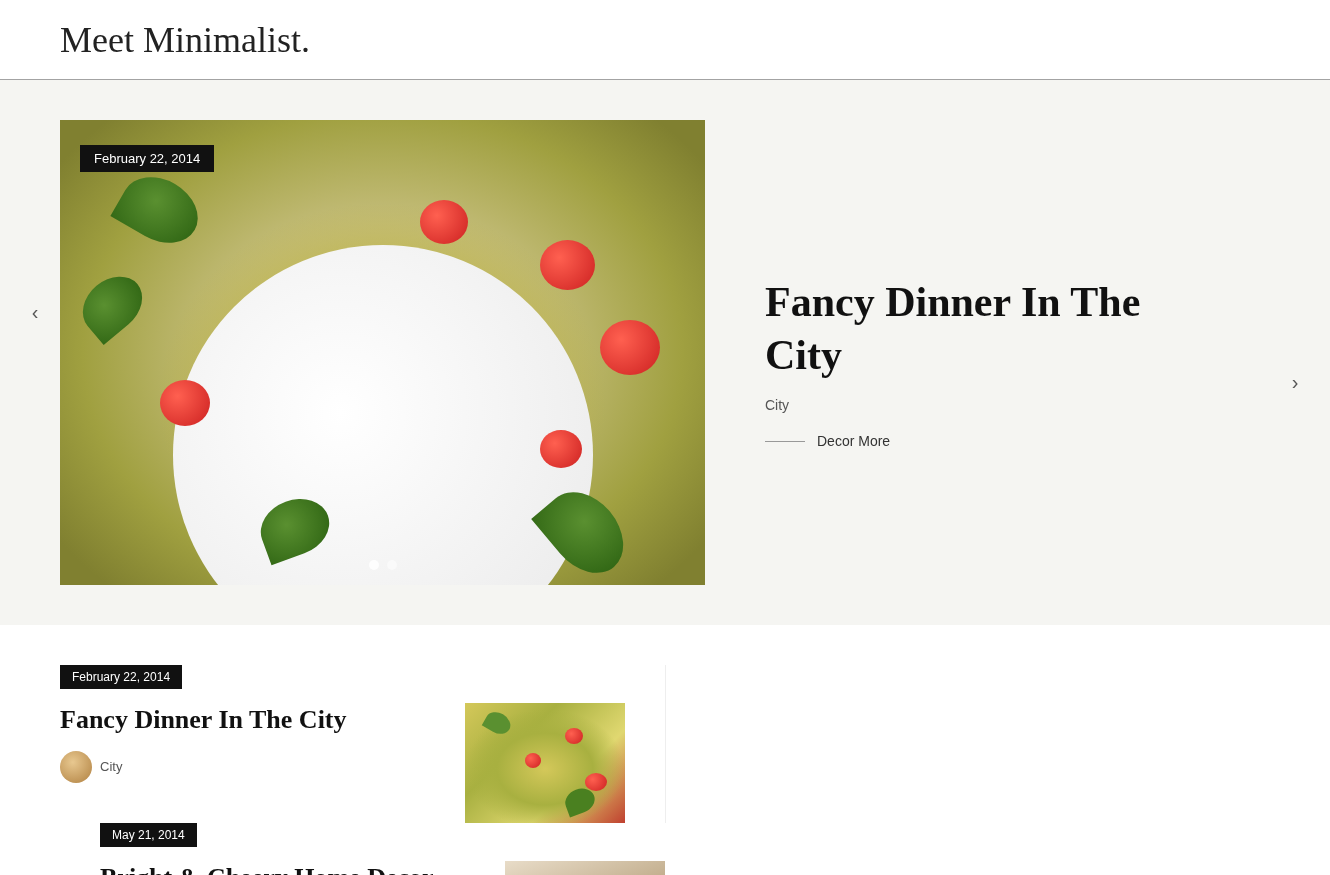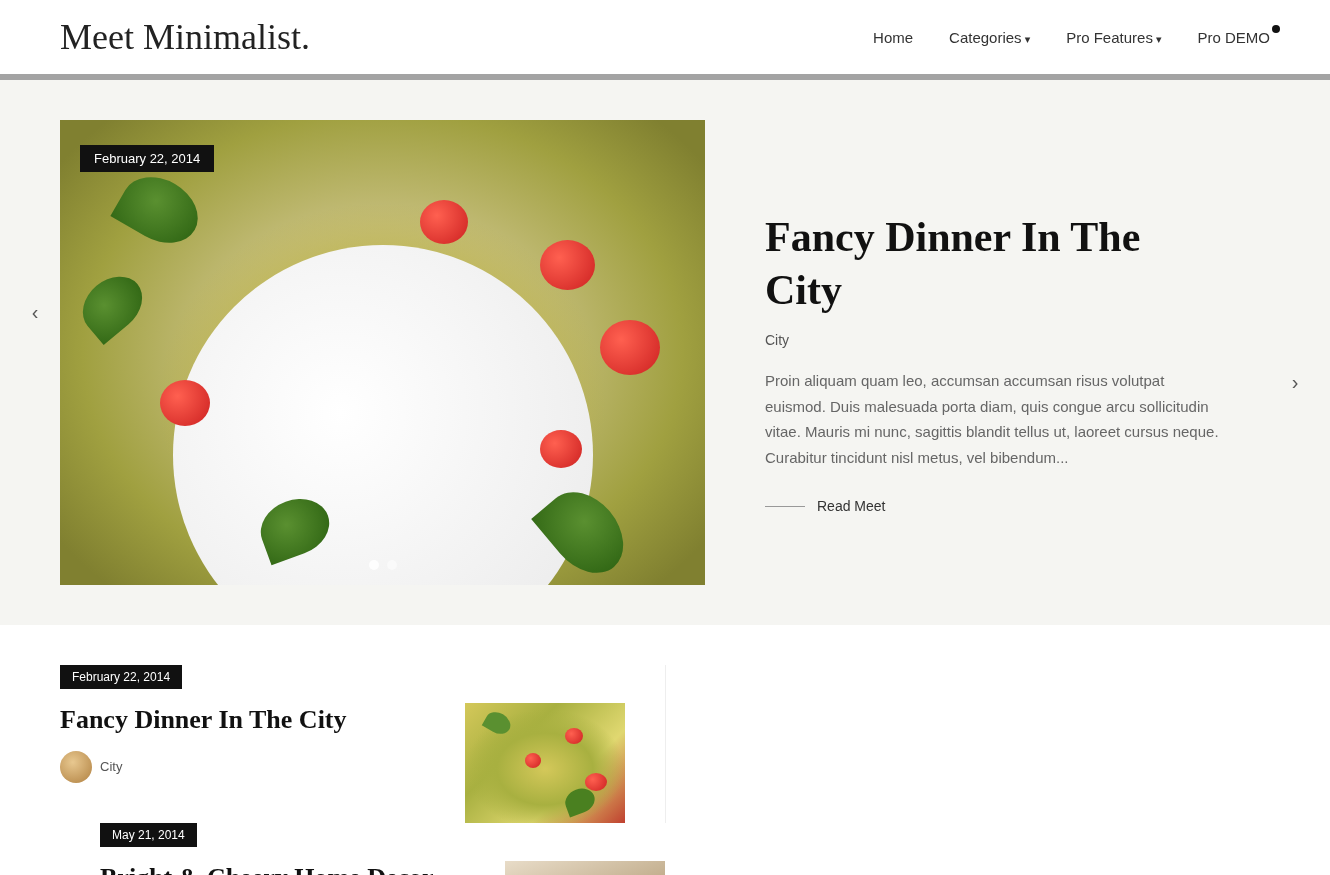--- a/index.html
+++ b/index.html
@@ -1,21 +1,21 @@
 <!DOCTYPE html>
 <html><head>
   <meta charset="utf-8">
   <style>
     * { margin: 0; padding: 0; box-sizing: border-box; }
     body { font-family: Georgia, 'Times New Roman', serif; background: #f9f9f7; color: #333; }
 
     
     header {
       background: #fff;
-      border-bottom: 6px solid #a3a3a3;
+      border-bottom: 1px solid #a3a3a3;
       display: flex;
       align-items: center;
       justify-content: space-between;
       padding: 0 60px;
       height: 80px;
     }
     .logo {
       font-family: 'Brush Script MT', cursive;
       font-size: 36px;
       color: #222;
@@ -285,29 +285,20 @@
       width: 1px;
       background: #eee;
       margin: 0 0;
     }
   </style>
 </head>
 <body>
 
 <header>
   <div class="logo">Meet Minimalist.</div>
-  <nav>
-    <a href="#">Home</a>
-    <a href="#" class="has-arrow">Categories</a>
-    <a href="#" class="has-arrow">Pro Features</a>
-    <a href="#" class="pro-demo">
-      <span>Pro DEMO</span>
-      <span class="pro-demo-dot"></span>
-    </a>
-  </nav>
 </header>
 
 <section class="hero-section">
   <div class="hero-inner">
 
     <button class="nav-arrow nav-arrow-prev">‹</button>
 
     <div class="hero-image-wrapper">
       <div class="hero-date-badge">February 22, 2014</div>
       <div class="hero-image">
@@ -331,24 +322,23 @@
         <div class="dot active"></div>
         <div class="dot"></div>
       </div>
     </div>
 
     <button class="nav-arrow nav-arrow-next" style="left:auto;right:-45px;">›</button>
 
     <div class="hero-text">
       <h1 class="hero-title">Fancy Dinner In The City</h1>
       <div class="hero-category">City</div>
-      <p class="hero-excerpt">Proin aliquam quam leo, accumsan accumsan risus volutpat euismod. Duis malesuada porta diam, quis congue arcu sollicitudin vitae. Mauris mi nunc, sagittis blandit tellus ut, laoreet cursus neque. Curabitur tincidunt nisl metus, vel bibendum...</p>
       <a href="#" class="read-more-link">
         <span class="read-more-line"></span>
-        <span>Read Meet</span>
+        <span>Decor More</span>
       </a>
     </div>
   </div>
 </section>
 
 <section class="posts-section">
   <div class="posts-grid">
 
     <div class="post-card">
       <span class="post-date-badge">February 22, 2014</span>

